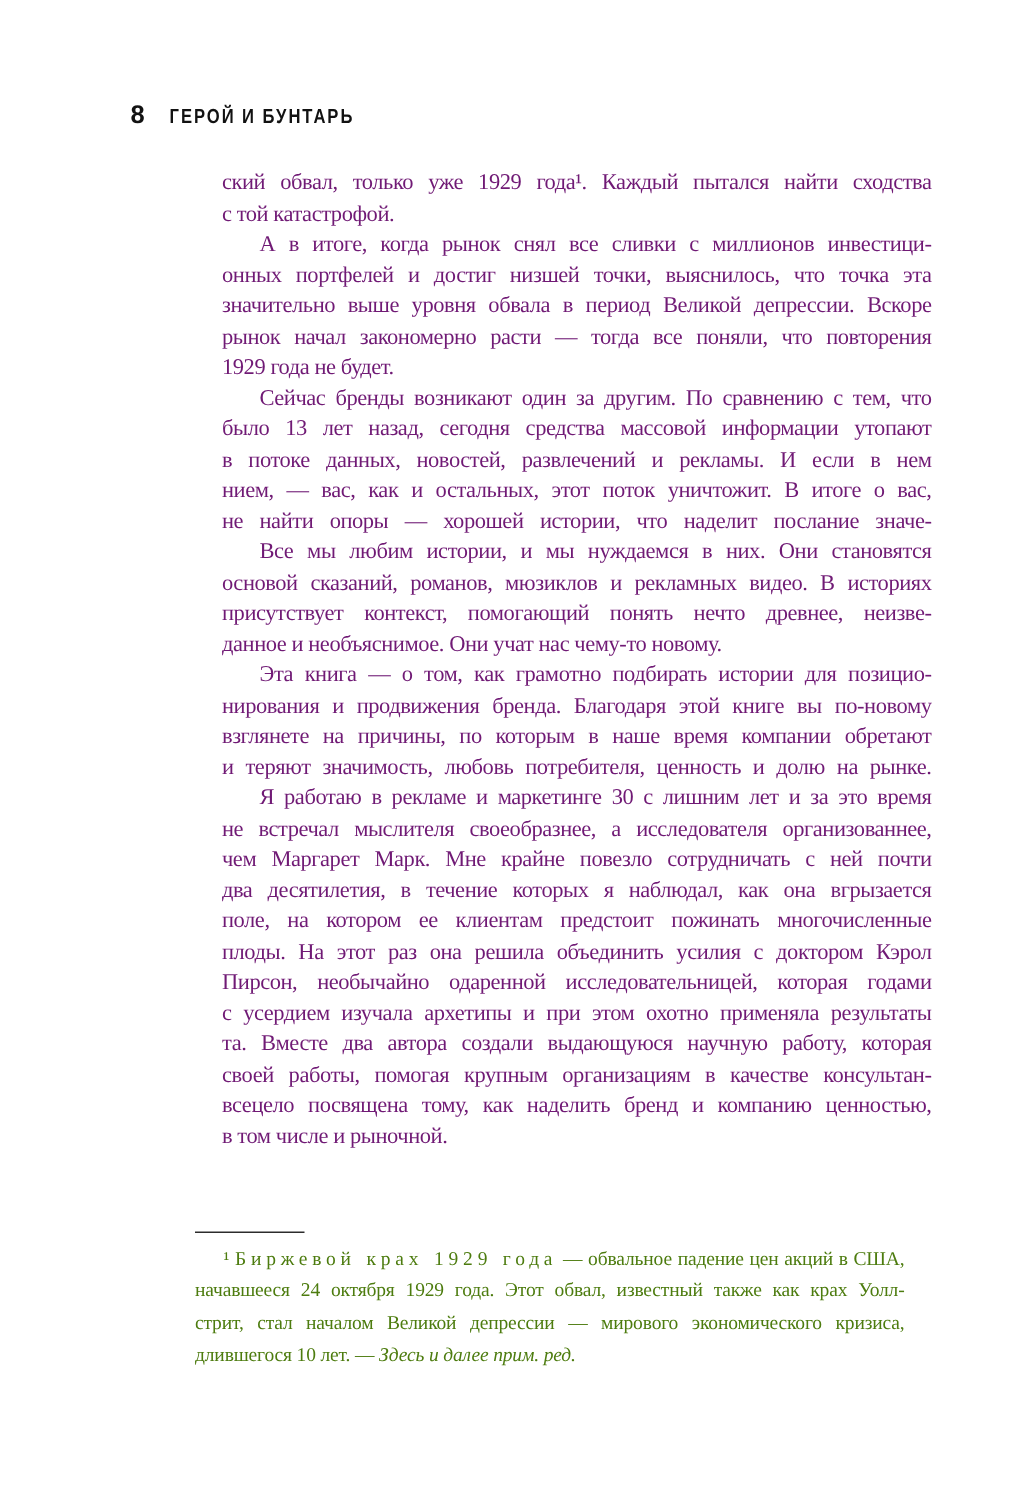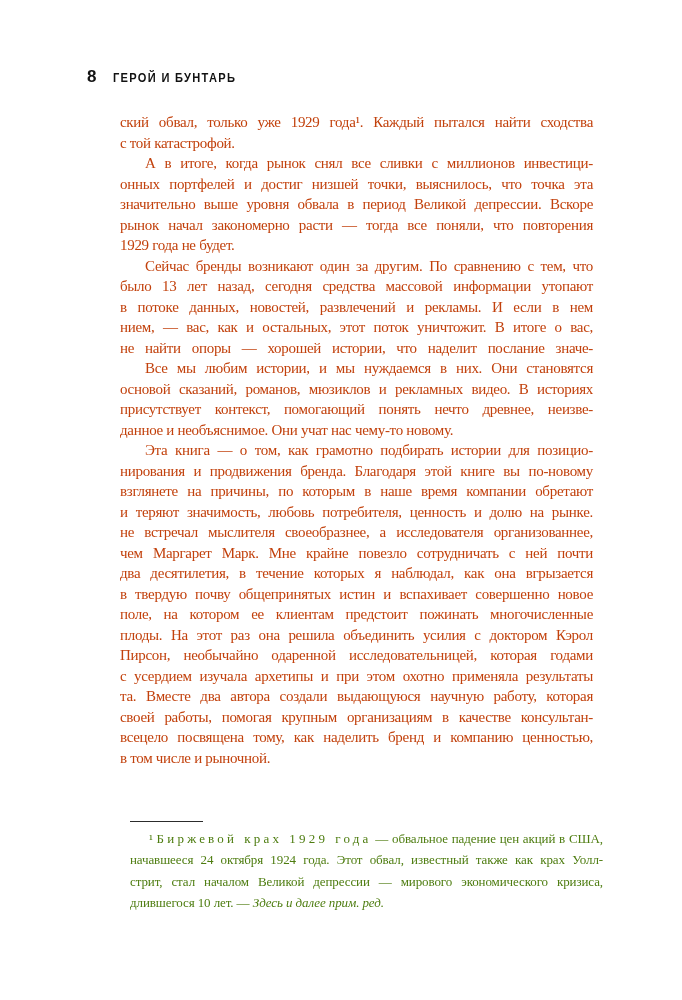--- a/index.html
+++ b/index.html
@@ -34,26 +34,26 @@
     font-size: 13.5px;
     line-height: 14px;
     letter-spacing: 1.6px;
     margin-left: 17px;
     transform: scaleX(0.82);
     transform-origin: left bottom;
   }
   
   .body-text {
     position: absolute;
-    top: 112px; left: 120px;
+    top: 112px; left: 148px;
     width: 473px;
     font-size: 15px;
     line-height: 20.5px;
     letter-spacing: -0.3px;
-    color: #c2410c;
+    color: #701a75;
   }
   .para { margin: 0; }
   .line {
     text-align: justify;
     -moz-text-align-last: justify;
     text-align-last: justify;
   }
   .line.indent { text-indent: 25px; }
   .line.last {
     -moz-text-align-last: left;
@@ -123,37 +123,37 @@
         <div class="line">присутствует контекст, помогающий понять нечто древнее, неизве-</div>
         <div class="line last">данное и необъяснимое. Они учат нас чему-то новому.</div>
       </div>
       <div class="para">
         <div class="line indent">Эта книга — о том, как грамотно подбирать истории для позицио-</div>
         <div class="line">нирования и продвижения бренда. Благодаря этой книге вы по-новому</div>
         <div class="line">взглянете на причины, по которым в наше время компании обретают</div>
         <div class="line">и теряют значимость, любовь потребителя, ценность и долю на рынке.</div>
       </div>
       <div class="para">
+        <div class="line indent">Я работаю в рекламе и маркетинге 30 с лишним лет и за это время</div>
         <div class="line">не встречал мыслителя своеобразнее, а исследователя организованнее,</div>
         <div class="line">чем Маргарет Марк. Мне крайне повезло сотрудничать с ней почти</div>
         <div class="line">два десятилетия, в течение которых я наблюдал, как она вгрызается</div>
-        <div class="line">в твердую почву общепринятых истин и вспахивает совершенно новое</div>
         <div class="line">поле, на котором ее клиентам предстоит пожинать многочисленные</div>
         <div class="line">плоды. На этот раз она решила объединить усилия с доктором Кэрол</div>
         <div class="line">Пирсон, необычайно одаренной исследовательницей, которая годами</div>
         <div class="line">с усердием изучала архетипы и при этом охотно применяла результаты</div>
         <div class="line">та. Вместе два автора создали выдающуюся научную работу, которая</div>
         <div class="line">своей работы, помогая крупным организациям в качестве консультан-</div>
         <div class="line">всецело посвящена тому, как наделить бренд и компанию ценностью,</div>
         <div class="line last">в том числе и рыночной.</div>
       </div>
     </main>
 
   <div class="footnote-sep"></div>
 
   <section class="footnote" id="footnote">
       <div class="fline indent"><span class="seg-normal">¹ </span><span class="seg-spaced">Биржевой крах 1929 года</span><span class="seg-normal"> — обвальное падение цен акций в США,</span></div>
-      <div class="fline"><span class="seg-normal">начавшееся 24 октября 1924 года. Этот обвал, известный также как крах Уолл-</span></div>
+      <div class="fline"><span class="seg-normal">начавшееся 24 октября 1929 года. Этот обвал, известный также как крах Уолл-</span></div>
       <div class="fline"><span class="seg-normal">стрит, стал началом Великой депрессии — мирового экономического кризиса,</span></div>
       <div class="fline left-last"><span class="seg-normal">длившегося 10 лет. — </span><span class="seg-italic">Здесь и далее прим. ред.</span></div>
     </section>
 
 </div>
 
 </body></html>

